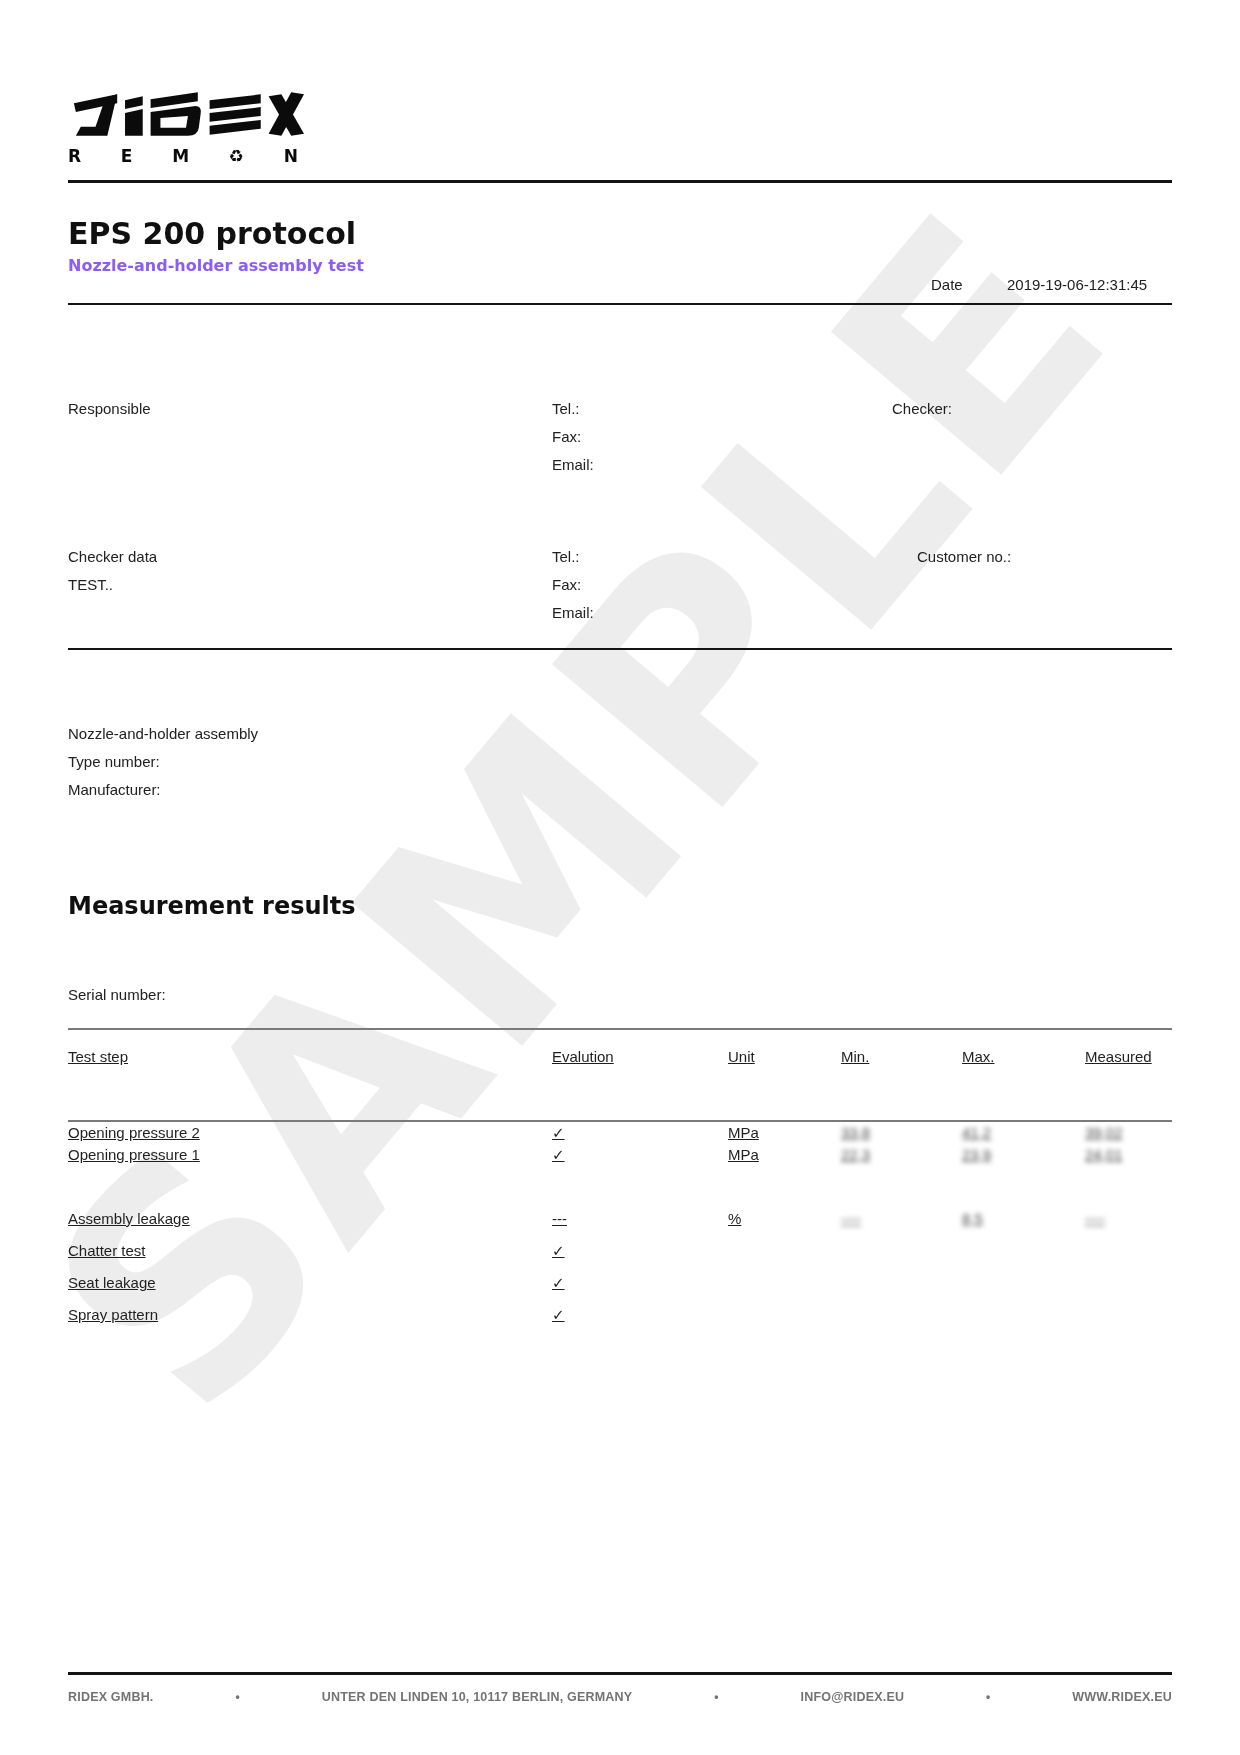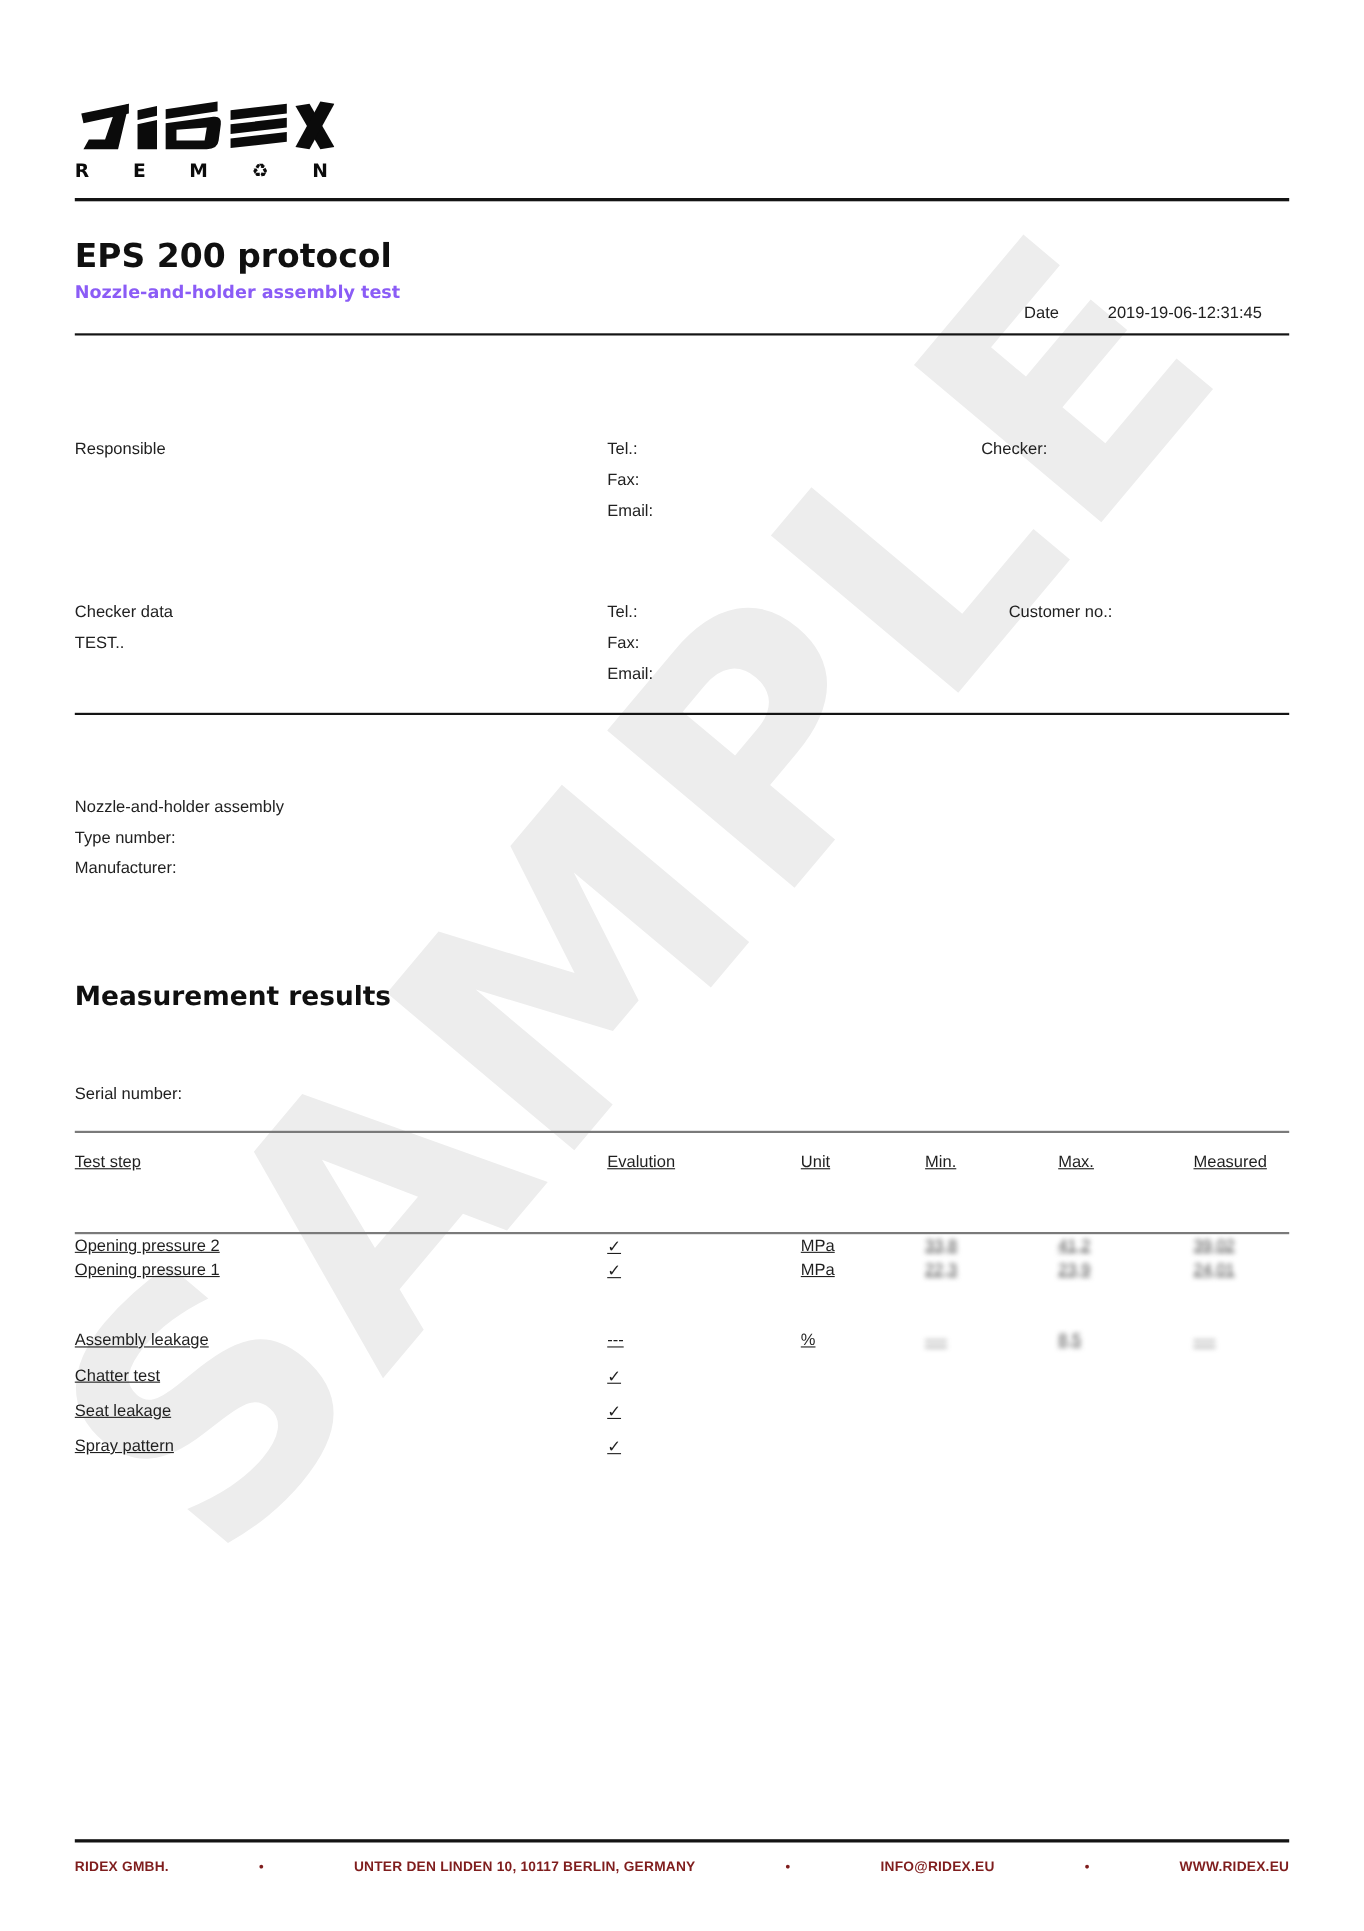--- a/index.html
+++ b/index.html
@@ -62,21 +62,21 @@
   .c-eval{left:484px;font-family:"DejaVu Sans",sans-serif;}
   .c-unit{left:660px;}
   .c-min{left:773px;}
   .c-max{left:894px;}
   .c-meas{left:1017px;}
   .blurred{filter:blur(2.6px);color:#4a4a4a;}
   
   .footer{
     position:absolute;left:68px;top:1690px;width:1104px;
     display:flex;justify-content:space-between;align-items:center;
-    font-weight:bold;font-size:12.5px;letter-spacing:0.2px;color:#7f1d1d;z-index:1;
+    font-weight:bold;font-size:12.5px;letter-spacing:0.2px;color:#737373;z-index:1;
     white-space:nowrap;
   }
   .footer .dot{font-size:12px;}
 </style>
 </head>
 <body>
 
 <div class="page">
 
   <div class="watermark">SAMPLE</div>

